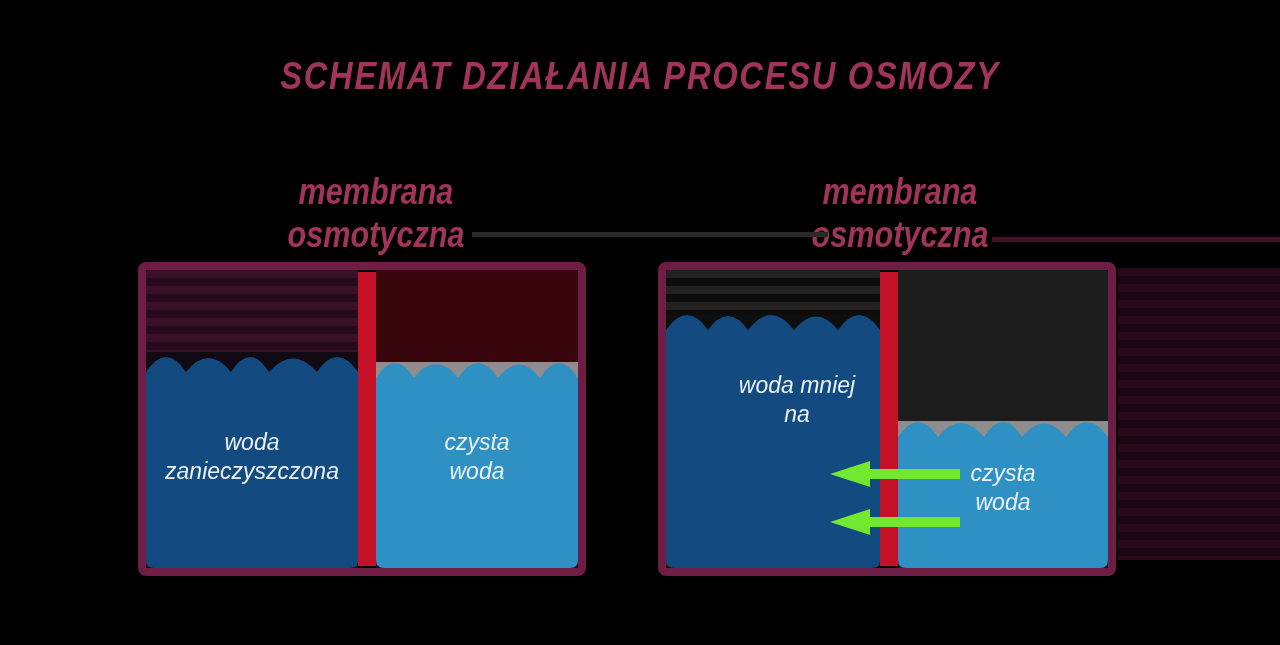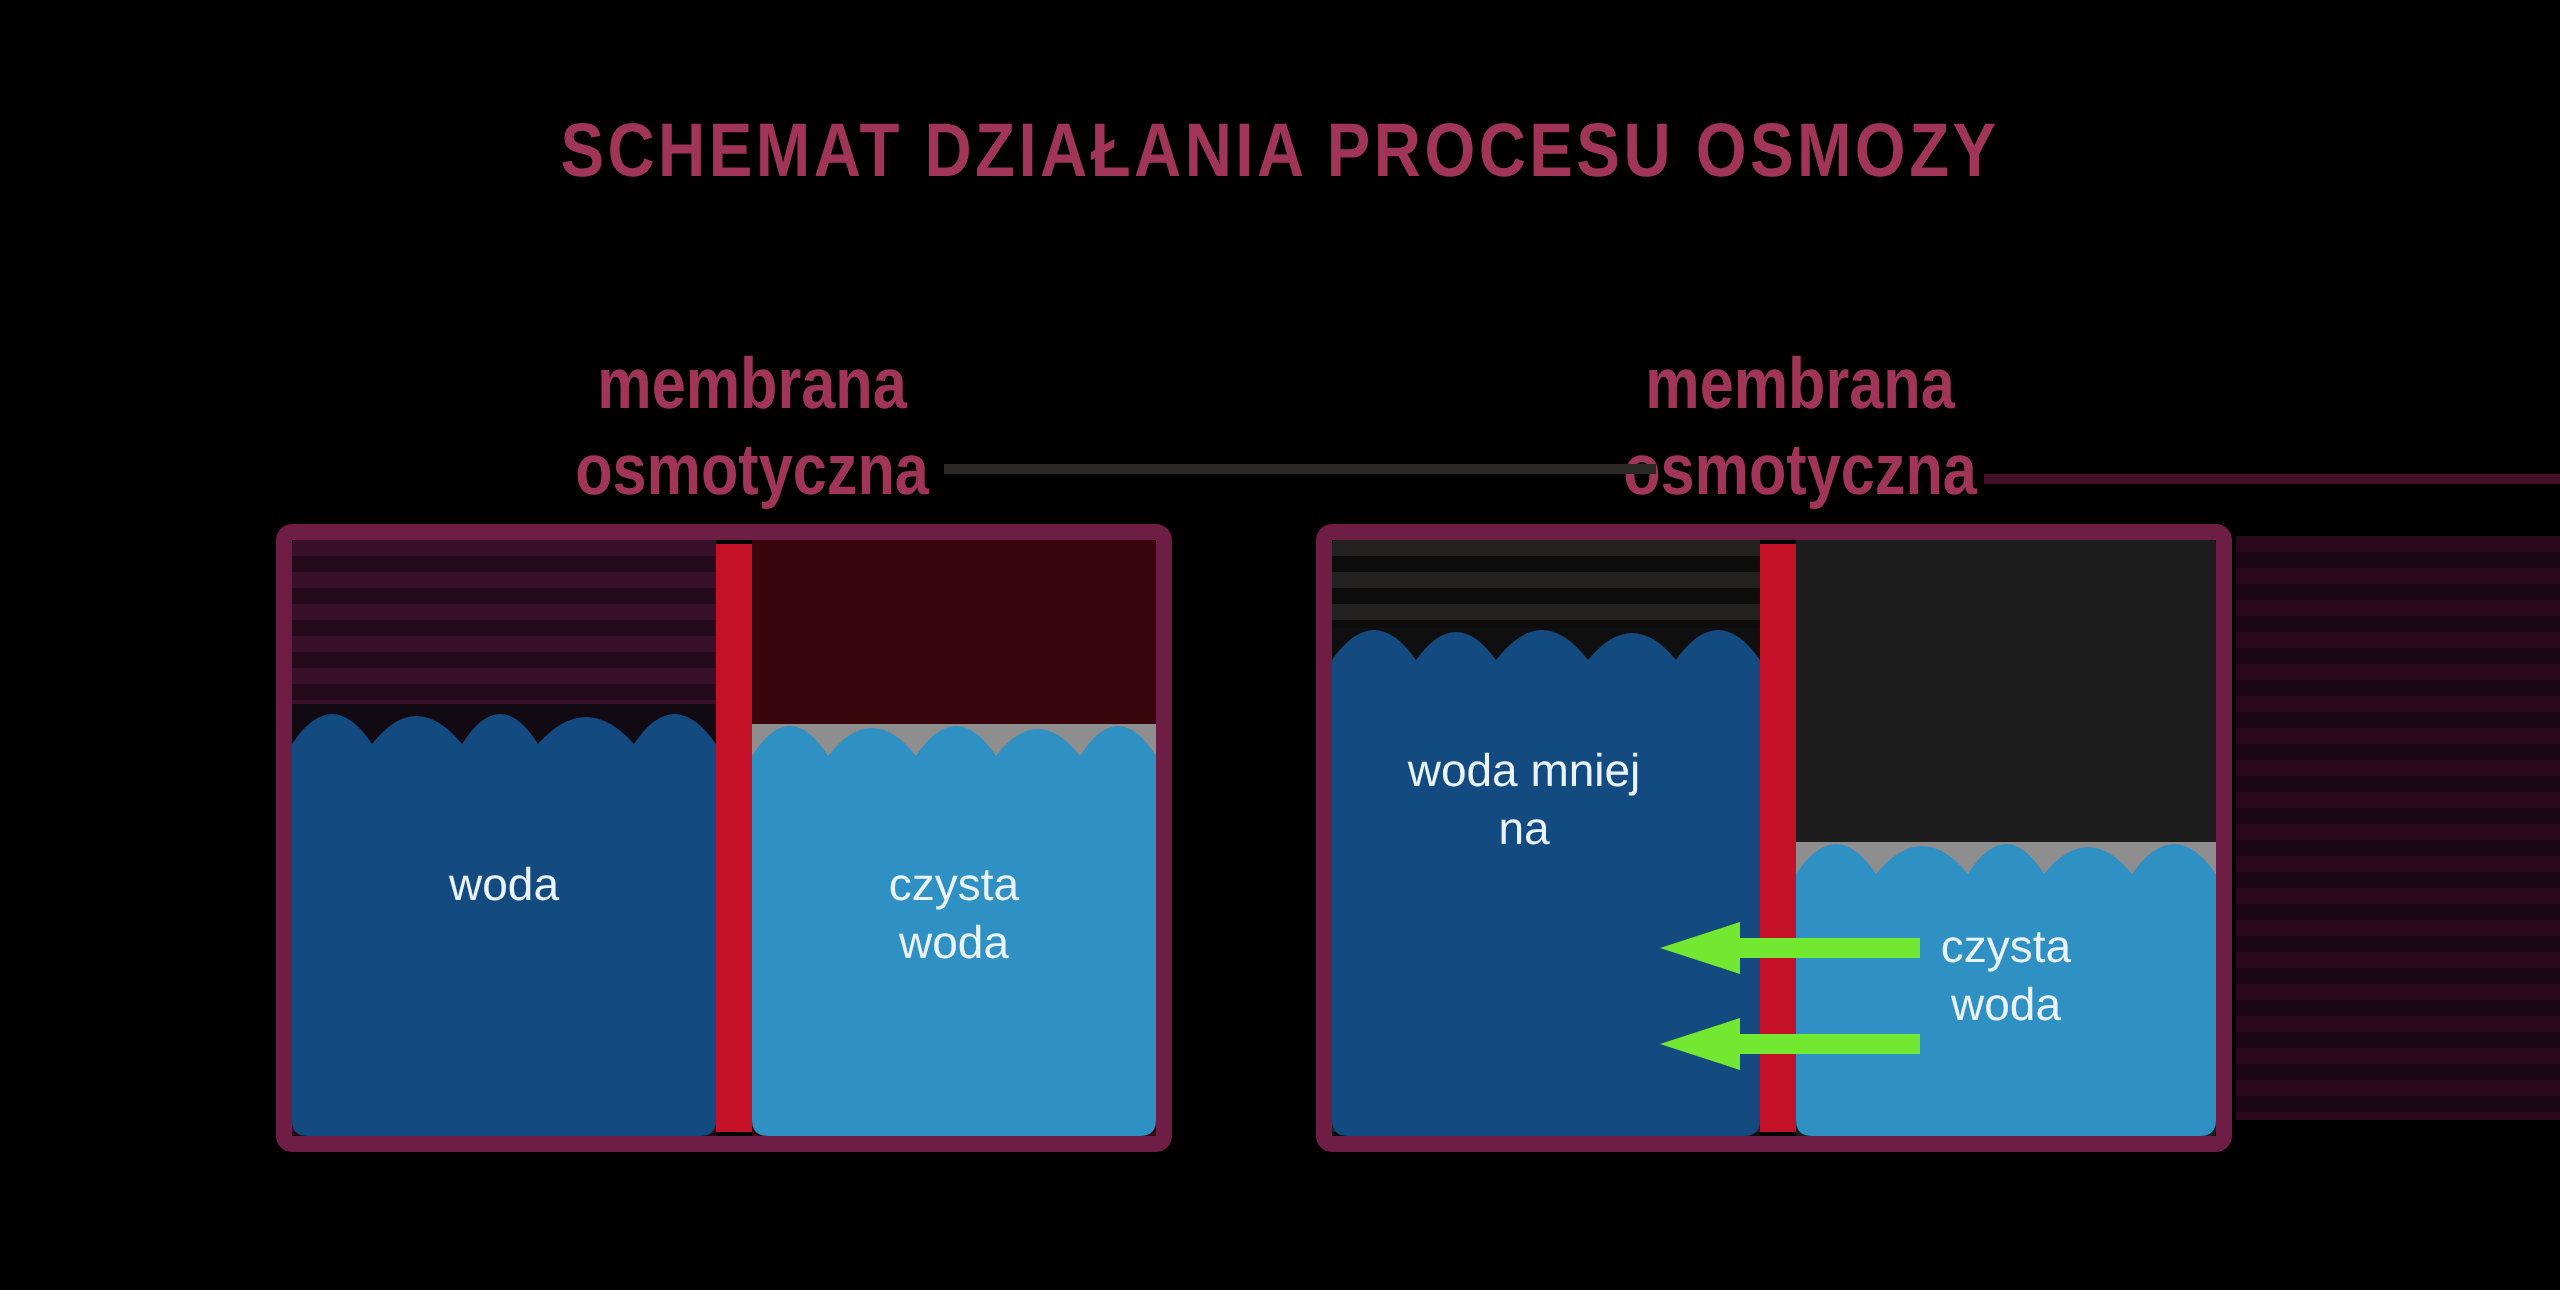--- a/index.html
+++ b/index.html
@@ -1,18 +1,18 @@
 <!DOCTYPE html>
 <html style="--background: #000000; --title-pink: #a03459; --tank-border: #6e1d44; --membrane-red: #c41128; --dirty-water-blue: #134a80; --clean-water-blue: #2e90c3; --arrow-green: #72e930; --label-text: #eaf3fb; --stripe-plum-light: #38102a; --stripe-plum-dark: #250a1c; --stripe-gray-light: #232220; --stripe-gray-dark: #0d0d0d; --headspace-dark-red: #3a060e; --headspace-dark: #1d1d1d; --foam-gray: #8e8e8e;"><head>
 <meta charset="utf-8">
 <style>
   html,body{margin:0;padding:0;background:#000;}
   .stage{
     position:relative;width:1280px;height:645px;background:var(--background,#000);
-    overflow:hidden;font-family:"Liberation Sans",sans-serif;
+    overflow:hidden;font-family:"Liberation Sans",sans-serif;font-style:italic;
   }
   .title{
     position:absolute;left:0;top:56px;width:100%;text-align:center;
     font-size:38px;line-height:40px;font-weight:bold;letter-spacing:2px;
     color:var(--title-pink);transform:scaleX(0.86);transform-origin:center;
     white-space:nowrap;
   }
   .mem-label{
     position:absolute;top:170px;width:360px;text-align:center;
     color:var(--title-pink);font-weight:bold;font-size:36px;line-height:43px;
@@ -84,20 +84,21 @@
       <div class="chamber" style="left:230px;width:202px;background:var(--headspace-dark-red);">
         <div class="band" style="top:92px;height:16px;background:var(--foam-gray);"></div>
         <svg class="water-svg" style="top:91px;" width="202" height="207" viewBox="0 0 202 207">
           <path style="fill:var(--clean-water-blue);" d="M0,17 q19,-30 38,0 q22,-28 44,0 q20,-30 40,0 q21,-27 42,0 q19,-30 38,0
                L202,199 Q202,207 194,207 L8,207 Q0,207 0,199 Z"></path>
         </svg>
       </div>
 
       <div class="chamber-label" style="left:0;top:158px;width:212px;">
         <div>woda</div>
+        <div>zanieczyszczona</div>
       </div>
       <div class="chamber-label" style="left:230px;top:158px;width:202px;">
         <div>czysta</div>
         <div>woda</div>
       </div>
 
     </div>
   </div>
 
   <div class="tank tank-after">
@@ -114,21 +115,21 @@
       <div class="membrane" style="left:214px;"></div>
 
       <div class="chamber" style="left:232px;width:210px;background:var(--headspace-dark);">
         <div class="band" style="top:151px;height:16px;background:var(--foam-gray);"></div>
         <svg class="water-svg" style="top:150px;" width="210" height="148" viewBox="0 0 210 148">
           <path style="fill:var(--clean-water-blue);" d="M0,17 q20,-30 40,0 q23,-28 46,0 q19,-30 38,0 q22,-27 44,0 q21,-30 42,0
                L210,140 Q210,148 202,148 L8,148 Q0,148 0,140 Z"></path>
         </svg>
       </div>
 
-      <div class="chamber-label" style="left:0;top:101px;width:192px;">
+      <div class="chamber-label" style="left:0;top:101px;width:192px;padding-left:35px;">
         <div>woda mniej</div>
         <div>na</div>
       </div>
       <div class="chamber-label" style="left:232px;top:189px;width:210px;">
         <div>czysta</div>
         <div>woda</div>
       </div>
 
       <svg class="arrows-svg" width="160" height="100" viewBox="0 0 160 100">
         <polygon style="fill:var(--arrow-green);" points="14,24 54,11 54,19 144,19 144,29 54,29 54,37"></polygon>

